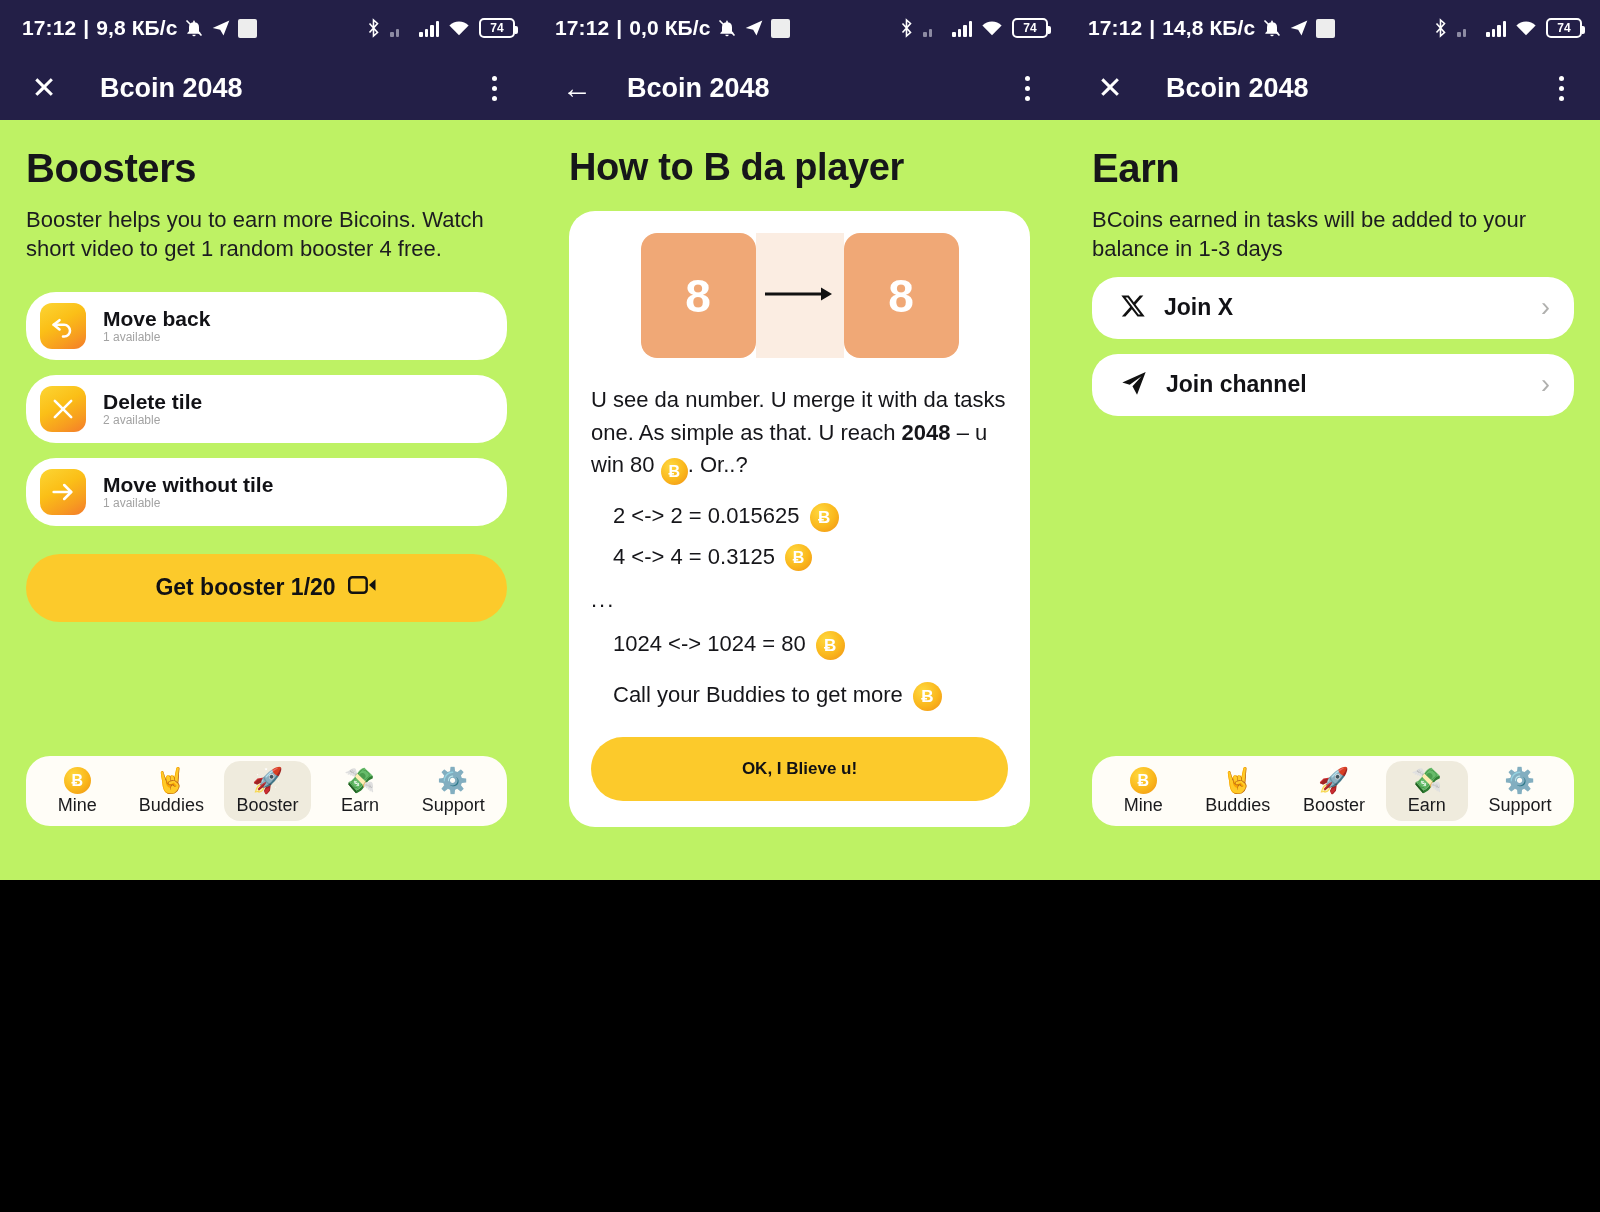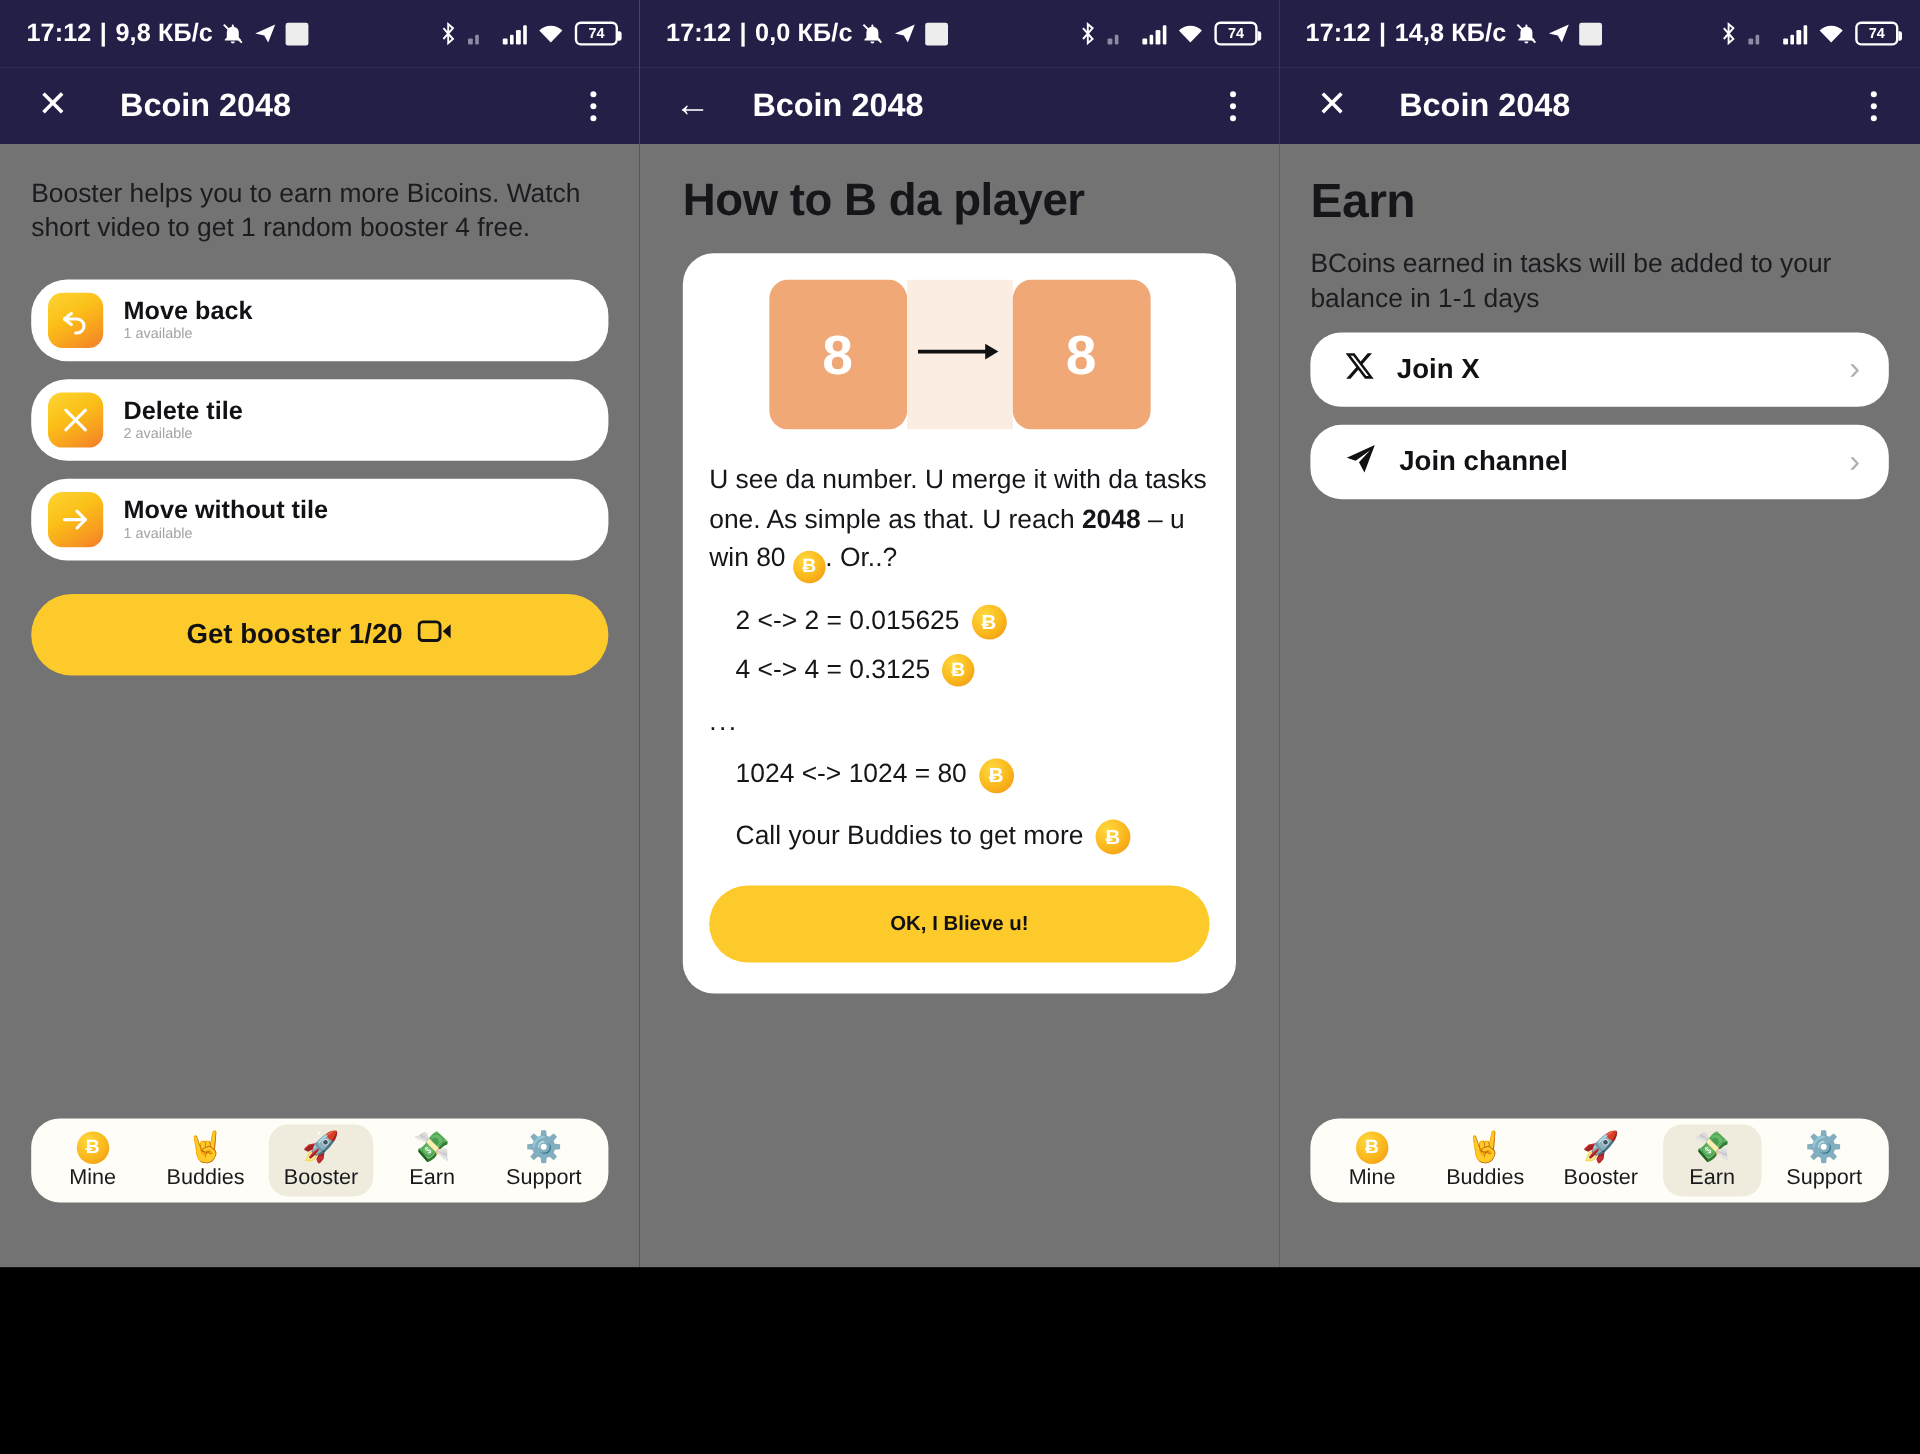--- a/index.html
+++ b/index.html
@@ -10,22 +10,22 @@
     overflow: hidden;
   }
   .screen {
     position: relative;
     width: 1600px; height: 1212px;
     display: flex;
     background: #000;
   }
   .panel {
     position: relative;
-    height: 1056px;
-    background: #737373;
+    height: 880px;
+    background: #bef264;
     overflow: hidden;
     flex: 0 0 auto;
   }
   .panel.p1 { width: 533px; }
   .panel.p2 { width: 533px; }
   .panel.p3 { width: 534px; }
 
   
   .statusbar {
     height: 56px;
@@ -242,20 +242,21 @@
       <div class="nav-ic">✕</div>
       <div class="title">Bcoin 2048</div>
       <div class="kebab">
           <span></span>
           <span></span>
           <span></span>
         </div>
     </div>
 
     <div class="content">
+      <h1 class="sec">Boosters</h1>
       <p class="sub">Booster helps you to earn more Bicoins. Watch short video to get 1 random booster 4 free.</p>
 
       <div class="bst-list">
         <div class="bst-row">
           <span class="bst-ic">
             <svg width="28" height="28" viewBox="0 0 24 24" fill="none" stroke="#fff" stroke-width="2.2" stroke-linecap="round" stroke-linejoin="round">
                 <path d="M9 7 4 11l5 4"></path>
                 <path d="M4 11h9a5 5 0 0 1 0 10h-1"></path>
               </svg>
           </span>
@@ -473,21 +474,21 @@
       <div class="title">Bcoin 2048</div>
       <div class="kebab">
           <span></span>
           <span></span>
           <span></span>
         </div>
     </div>
 
     <div class="content">
       <h1 class="sec">Earn</h1>
-      <p class="sub">BCoins earned in tasks will be added to your balance in 1-1 days</p>
+      <p class="sub">BCoins earned in tasks will be added to your balance in 1-3 days</p>
 
       <div class="earn-list">
         <div class="earn-row">
           <span>
             <svg width="26" height="26" viewBox="0 0 24 24">
                 <path fill="#111" d="M18.244 2.25h3.308l-7.227 8.26 8.502 11.24H16.17l-5.214-6.817L4.99 21.75H1.68l7.73-8.835L1.254 2.25H8.08l4.713 6.231zm-1.161 17.52h1.833L7.084 4.126H5.117z"></path>
               </svg>
           </span>
           <span class="earn-label">Join X</span>
           <span class="chev">›</span>

